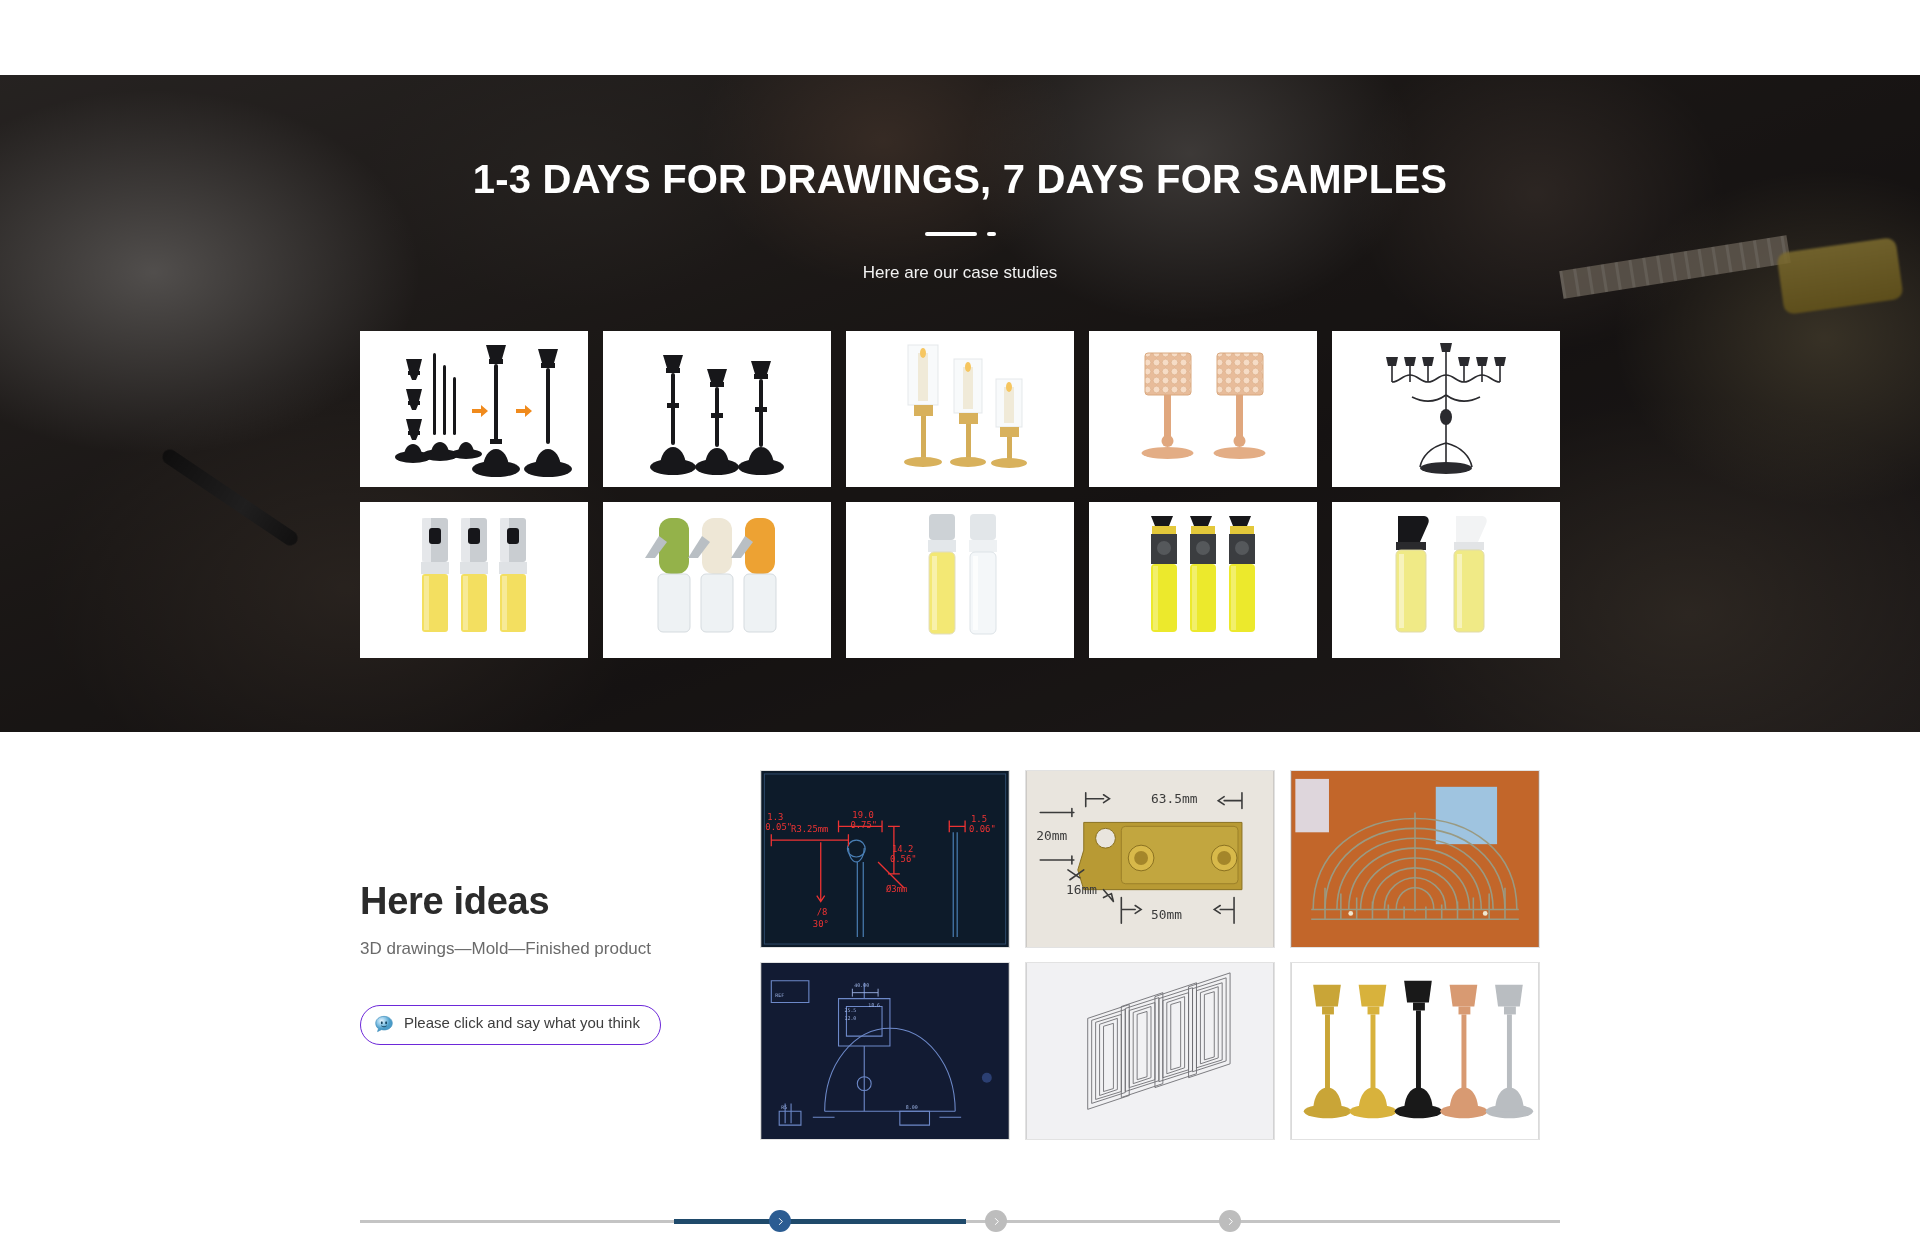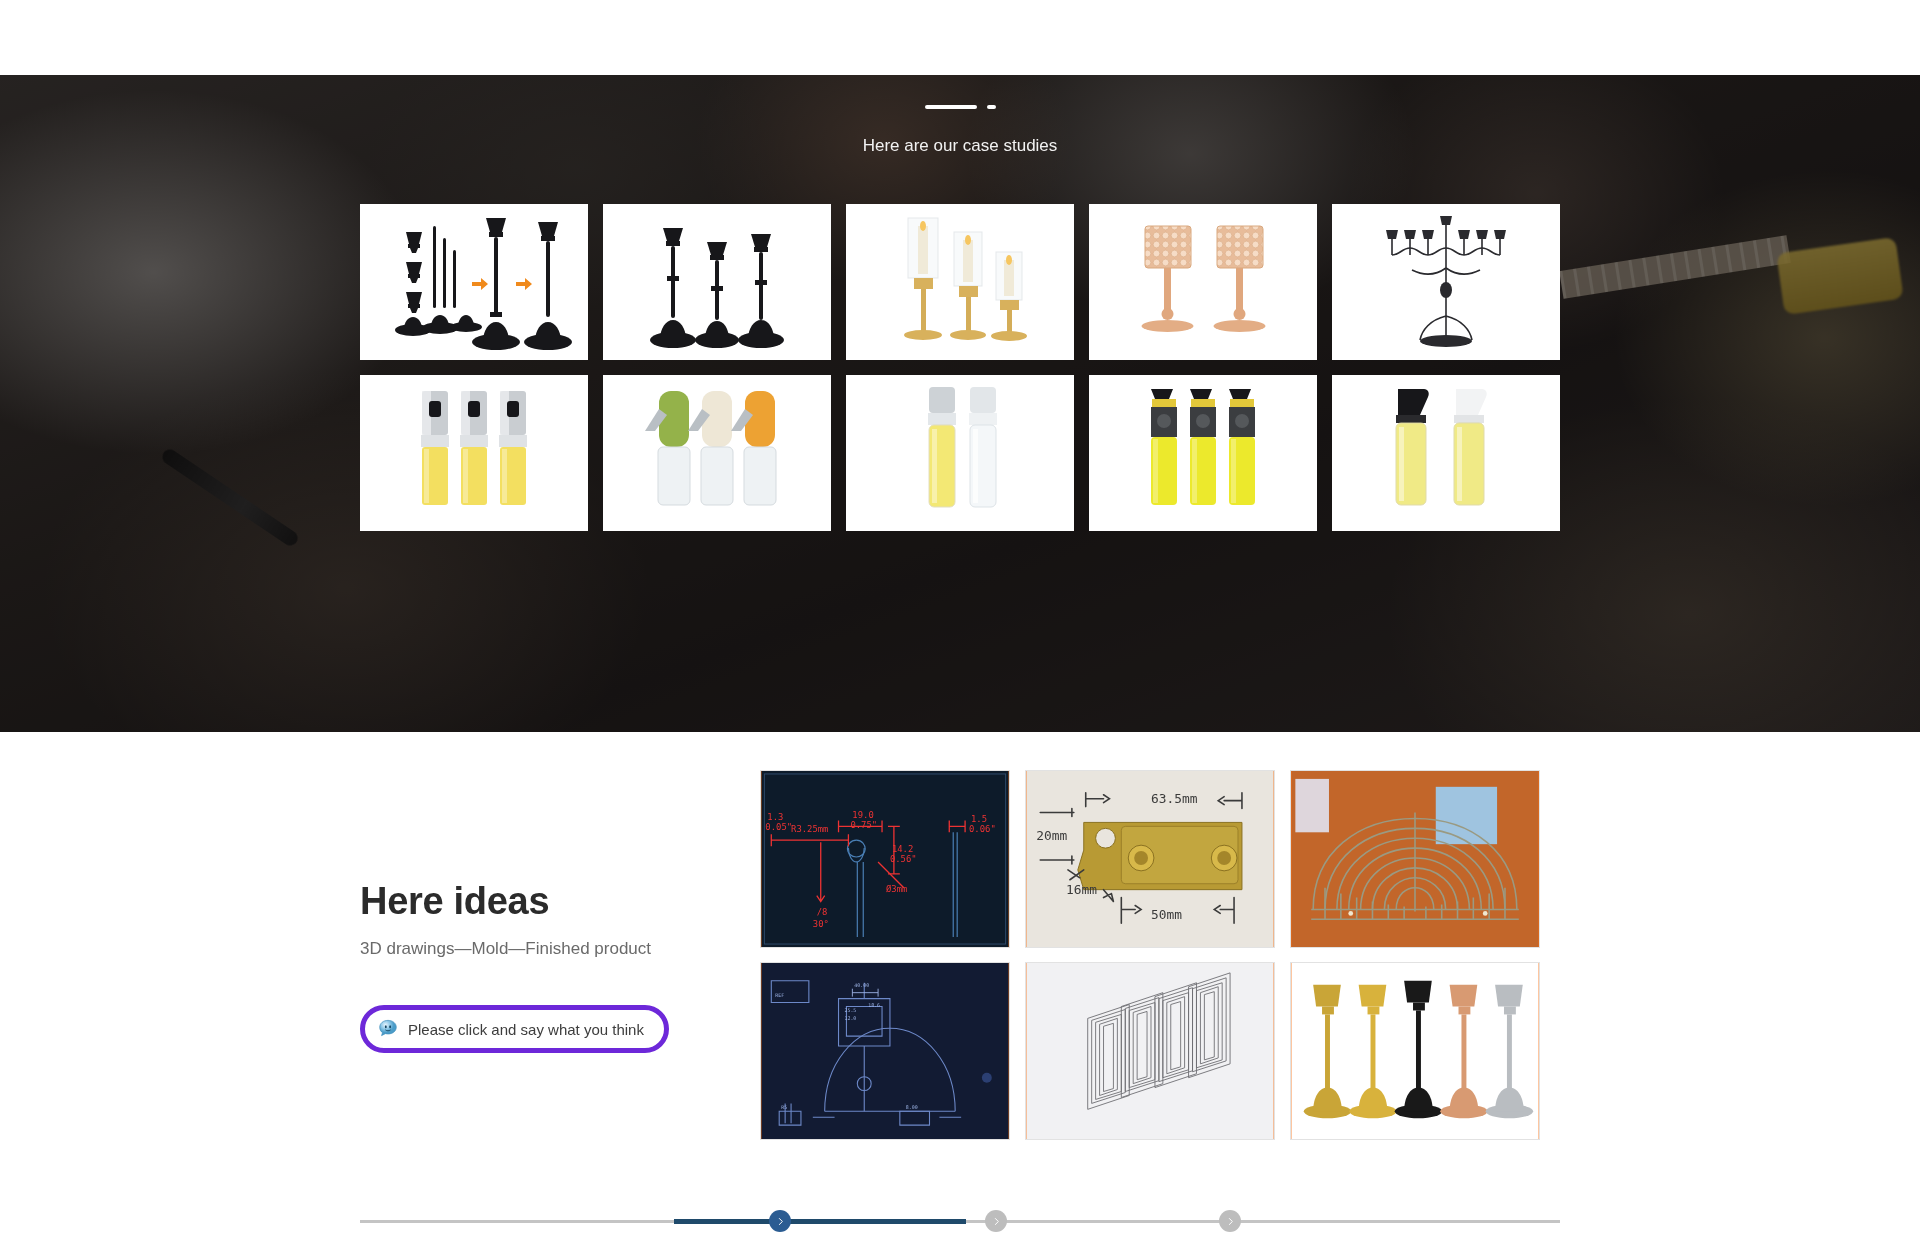--- a/index.html
+++ b/index.html
@@ -98,36 +98,36 @@
     padding-top: 38px;
   }
   .ideas-wrap { width: 1200px; margin: 0 auto; display:flex; }
   .ideas-left { width: 380px; padding-top: 110px; }
   .ideas-h {
     font-size: 38px; font-weight: 700; color: #2b2b2b; letter-spacing:-.3px;
   }
   .ideas-p { margin-top: 16px; font-size: 17px; color: #6a6a6a; }
   .cta {
     margin-top: 46px;
-    display: inline-flex; align-items: center; gap: 9px;
-    border: 5px solid #6d28d9; border-radius: 999px;
+    display: inline-flex; align-items: flex-start; gap: 9px;
+    border: 1px solid #6d28d9; border-radius: 999px;
     padding: 8px 20px 8px 12px;
     background: #fff; cursor: pointer;
   }
   .cta-label { font-size: 15px; color: #3d3d3d; }
   .cta-icon { width: 22px; height: 22px; flex: 0 0 22px; }
 
   .ideas-right {
     margin-left: 20px;
     display: grid;
     grid-template-columns: repeat(3, 250px);
     grid-auto-rows: 178px;
     gap: 14px 15px;
   }
-  .idea-cell { overflow: hidden; background:#f97316; border:1px solid #e2e2e2; }
+  .idea-cell { overflow: hidden; background:#a3a3a3; border:1px solid #e2e2e2; }
 
   
   .stepper {
     position: absolute;
     left: 50%; transform: translateX(-50%);
     bottom: 22px;
     width: 1200px;
   }
   .track {
     position: relative; height: 22px;
@@ -161,20 +161,21 @@
 
 <section class="hero">
   <div class="hero-photo">
     <div class="pen"></div>
     <div class="ruler"></div>
     <div class="tape"></div>
   </div>
   <div class="hero-veil"></div>
 
   <div class="hero-inner">
+    <h1 class="hero-title">1-3 DAYS FOR DRAWINGS, 7 DAYS FOR SAMPLES</h1>
 
     <div class="hero-divider">
       <span class="d-long"></span>
       <span class="d-short"></span>
     </div>
 
     <p class="hero-sub">Here are our case studies</p>
   </div>
 
   <div class="case-grid">

